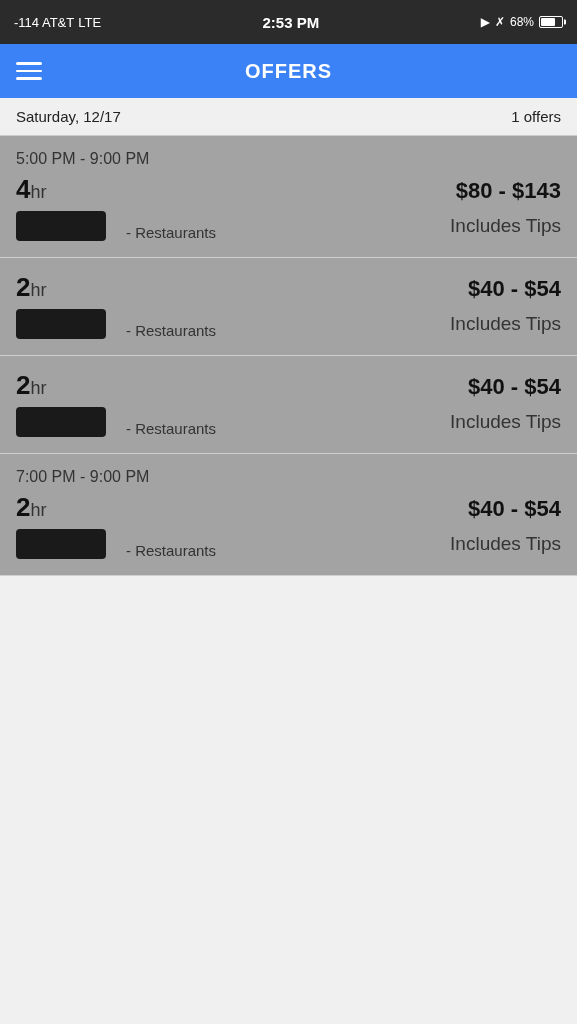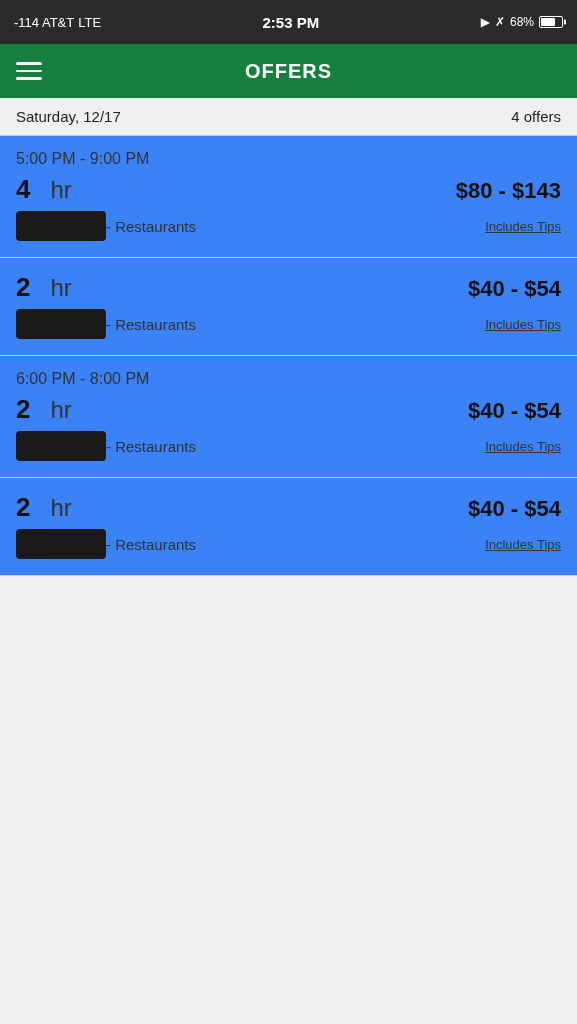--- a/index.html
+++ b/index.html
@@ -38,21 +38,21 @@
       width: 2px; height: 5px;
       background: #fff; border-radius: 0 1px 1px 0;
     }
     .battery-fill {
       background: #fff; height: 100%; width: 68%;
       border-radius: 1px;
     }
 
     
     .nav-bar {
-      background: #15803d;
+      background: #3b82f6;
       color: #fff;
       display: flex;
       align-items: center;
       justify-content: center;
       padding: 0 16px;
       height: 54px;
       position: relative;
     }
     .hamburger {
       position: absolute; left: 16px;
@@ -75,21 +75,21 @@
       justify-content: space-between;
       align-items: flex-end;
       padding: 10px 16px;
       border-bottom: 1px solid #ccc;
     }
     .date-text { font-size: 15px; color: #222; }
     .offers-count { font-size: 15px; color: #222; }
 
     
     .offers-list {
-      background: #3b82f6;
+      background: #a3a3a3;
     }
 
     .offer-item {
       padding: 14px 16px 16px;
       border-bottom: 1px solid #d0d0d0;
     }
 
     .offer-time-range {
       font-size: 16px;
       color: #333;
@@ -102,61 +102,60 @@
       align-items: baseline;
       margin-bottom: 6px;
     }
 
     .offer-duration {
       font-size: 26px;
       font-weight: 700;
       color: #111;
     }
     .offer-duration span {
-      font-size: 24px;
+      font-size: 18px;
       font-weight: 400;
       color: #333;
-      margin-left: 20px;
+      margin-left: 0;
     }
 
     .offer-pay {
       font-size: 22px;
       font-weight: 700;
       color: #111;
     }
 
     .offer-details-row {
       display: flex;
       justify-content: space-between;
       align-items: center;
     }
 
     .offer-restaurant {
       display: flex;
-      align-items: center;
-      gap: 0;
+      align-items: flex-end;
+      gap: 20px;
     }
 
     .black-box {
       display: inline-block;
       background: #1a1a1a;
       width: 90px;
       height: 30px;
       border-radius: 4px;
     }
 
     .restaurant-label {
       font-size: 15px;
       color: #333;
     }
 
     .includes-tips {
-      font-size: 13px;
-      color: #333;
-      text-decoration: underline;
+      font-size: 19px;
+      color: #333;
     }
 
     .bottom-space {
       height: 40px;
       background: #f0f0f0;
     }
   </style>
 </head>
 <body>
 
@@ -180,21 +179,21 @@
   <div class="hamburger">
     <span></span>
     <span></span>
     <span></span>
   </div>
   <div class="nav-title">OFFERS</div>
 </div>
 
 <div class="date-header">
   <span class="date-text">Saturday, 12/17</span>
-  <span class="offers-count">4 offers</span>
+  <span class="offers-count">1 offers</span>
 </div>
 
 <div class="offers-list" id="offers-list">
 <div class="offer-item">
     <div class="offer-time-range">5:00 PM - 9:00 PM</div>
     <div class="offer-row">
       <div class="offer-duration">
         4<span>hr</span>
       </div>
       <div class="offer-pay">$80 - $143</div>
@@ -216,36 +215,36 @@
     </div>
     <div class="offer-details-row">
       <div class="offer-restaurant">
         <span class="black-box"></span>
         <span class="restaurant-label">- Restaurants</span>
       </div>
       <span class="includes-tips">Includes Tips</span>
     </div>
   </div>
     <div class="offer-item">
-    <div class="offer-time-range">6:00 PM - 8:00 PM</div>
     <div class="offer-row">
       <div class="offer-duration">
         2<span>hr</span>
       </div>
       <div class="offer-pay">$40 - $54</div>
     </div>
     <div class="offer-details-row">
       <div class="offer-restaurant">
         <span class="black-box"></span>
         <span class="restaurant-label">- Restaurants</span>
       </div>
       <span class="includes-tips">Includes Tips</span>
     </div>
   </div>
     <div class="offer-item">
+    <div class="offer-time-range">7:00 PM - 9:00 PM</div>
     <div class="offer-row">
       <div class="offer-duration">
         2<span>hr</span>
       </div>
       <div class="offer-pay">$40 - $54</div>
     </div>
     <div class="offer-details-row">
       <div class="offer-restaurant">
         <span class="black-box"></span>
         <span class="restaurant-label">- Restaurants</span>

